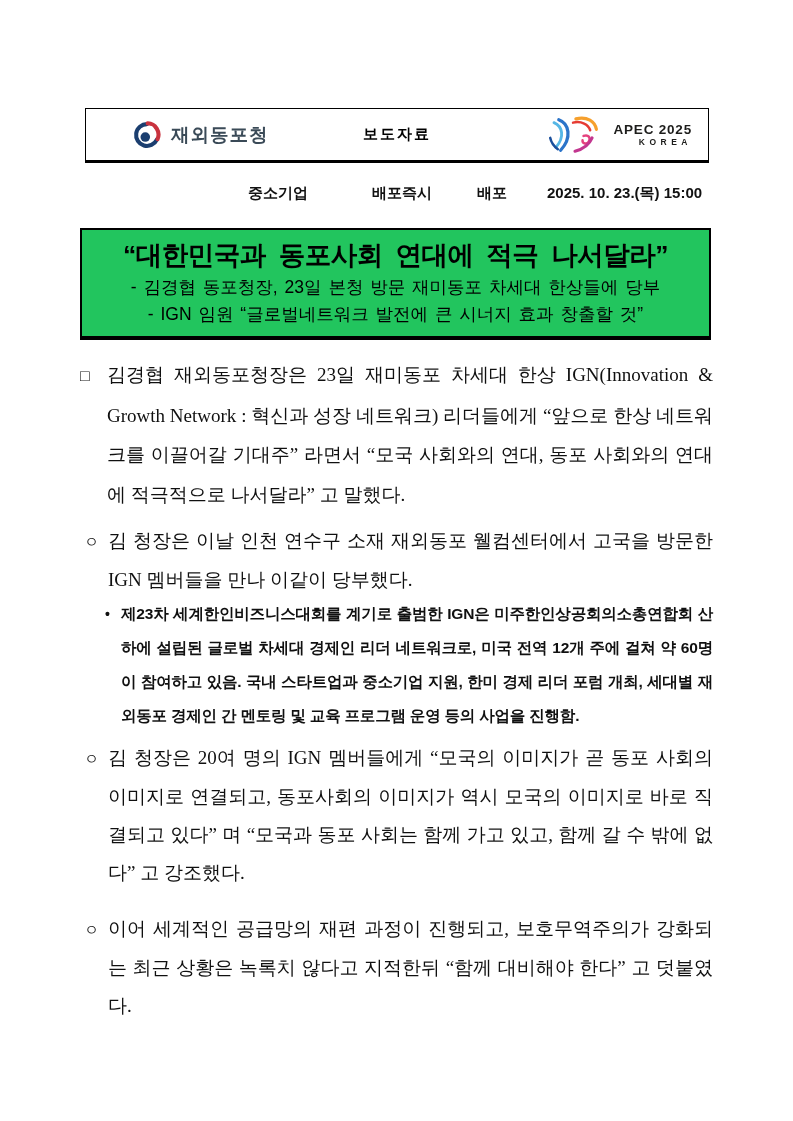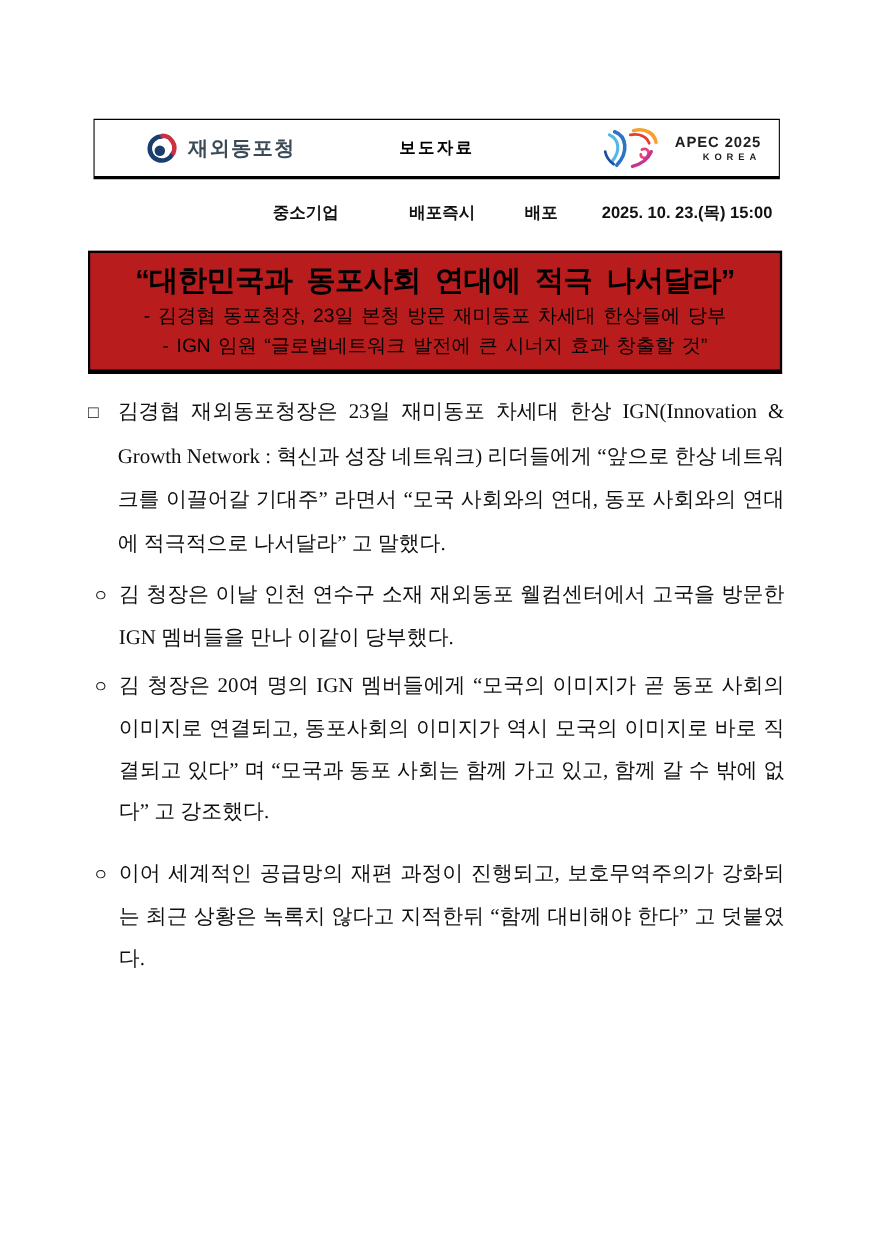--- a/index.html
+++ b/index.html
@@ -31,21 +31,21 @@
   .meta-line span { position:absolute; white-space:nowrap; }
   .m-rt-label { left:248px; }
   .m-rt-value { left:372px; }
   .m-d-label  { left:477px; }
   .m-d-value  { left:547px; }
 
   
   .title-box {
     position:absolute; left:80px; top:228px; width:627px;
     border:2px solid #000; border-bottom:4.5px solid #000;
-    padding:6px 0 9px; background:#b91c1c;
+    padding:6px 0 9px; background:#22c55e;
   }
   .main-title {
     font-weight:bold; font-size:26.5px; line-height:38px; text-align:center;
     white-space:nowrap; letter-spacing:-0.5px; word-spacing:6px; color:#000;
   }
   .subtitle {
     text-align:center; font-size:17.5px; line-height:26.5px; white-space:nowrap;
     word-spacing:2px; color:#000;
   }
 
@@ -130,20 +130,23 @@
   <div class="body-col">
 
     <div class="para para-main p1">
       <span class="bullet bullet-main">□</span><span>김경협 재외동포청장은 23일 재미동포 차세대 한상 IGN(Innovation &amp; Growth Network : 혁신과 성장 네트워크) 리더들에게 “앞으로 한상 네트워크를 이끌어갈 기대주” 라면서 “모국 사회와의 연대, 동포 사회와의 연대에 적극적으로 나서달라” 고 말했다.</span>
     </div>
 
     <div class="para para-sub p2">
       <span class="bullet bullet-sub">ㅇ</span><span>김 청장은 이날 인천 연수구 소재 재외동포 웰컴센터에서 고국을 방문한 IGN 멤버들을 만나 이같이 당부했다.</span>
     </div>
 
+    <div class="para para-note p3">
+      <span class="bullet bullet-note">•</span><span>제23차 세계한인비즈니스대회를 계기로 출범한 IGN은 미주한인상공회의소총연합회 산하에 설립된 글로벌 차세대 경제인 리더 네트워크로, 미국 전역 12개 주에 걸쳐 약 60명이 참여하고 있음. 국내 스타트업과 중소기업 지원, 한미 경제 리더 포럼 개최, 세대별 재외동포 경제인 간 멘토링 및 교육 프로그램 운영 등의 사업을 진행함.</span>
+    </div>
 
     <div class="para para-sub p4">
       <span class="bullet bullet-sub">ㅇ</span><span>김 청장은 20여 명의 IGN 멤버들에게 “모국의 이미지가 곧 동포 사회의 이미지로 연결되고, 동포사회의 이미지가 역시 모국의 이미지로 바로 직결되고 있다” 며 “모국과 동포 사회는 함께 가고 있고, 함께 갈 수 밖에 없다” 고 강조했다.</span>
     </div>
 
     <div class="para para-sub p5">
       <span class="bullet bullet-sub">ㅇ</span><span>이어 세계적인 공급망의 재편 과정이 진행되고, 보호무역주의가 강화되는 최근 상황은 녹록치 않다고 지적한뒤 “함께 대비해야 한다” 고 덧붙였다.</span>
     </div>
 
   </div>

